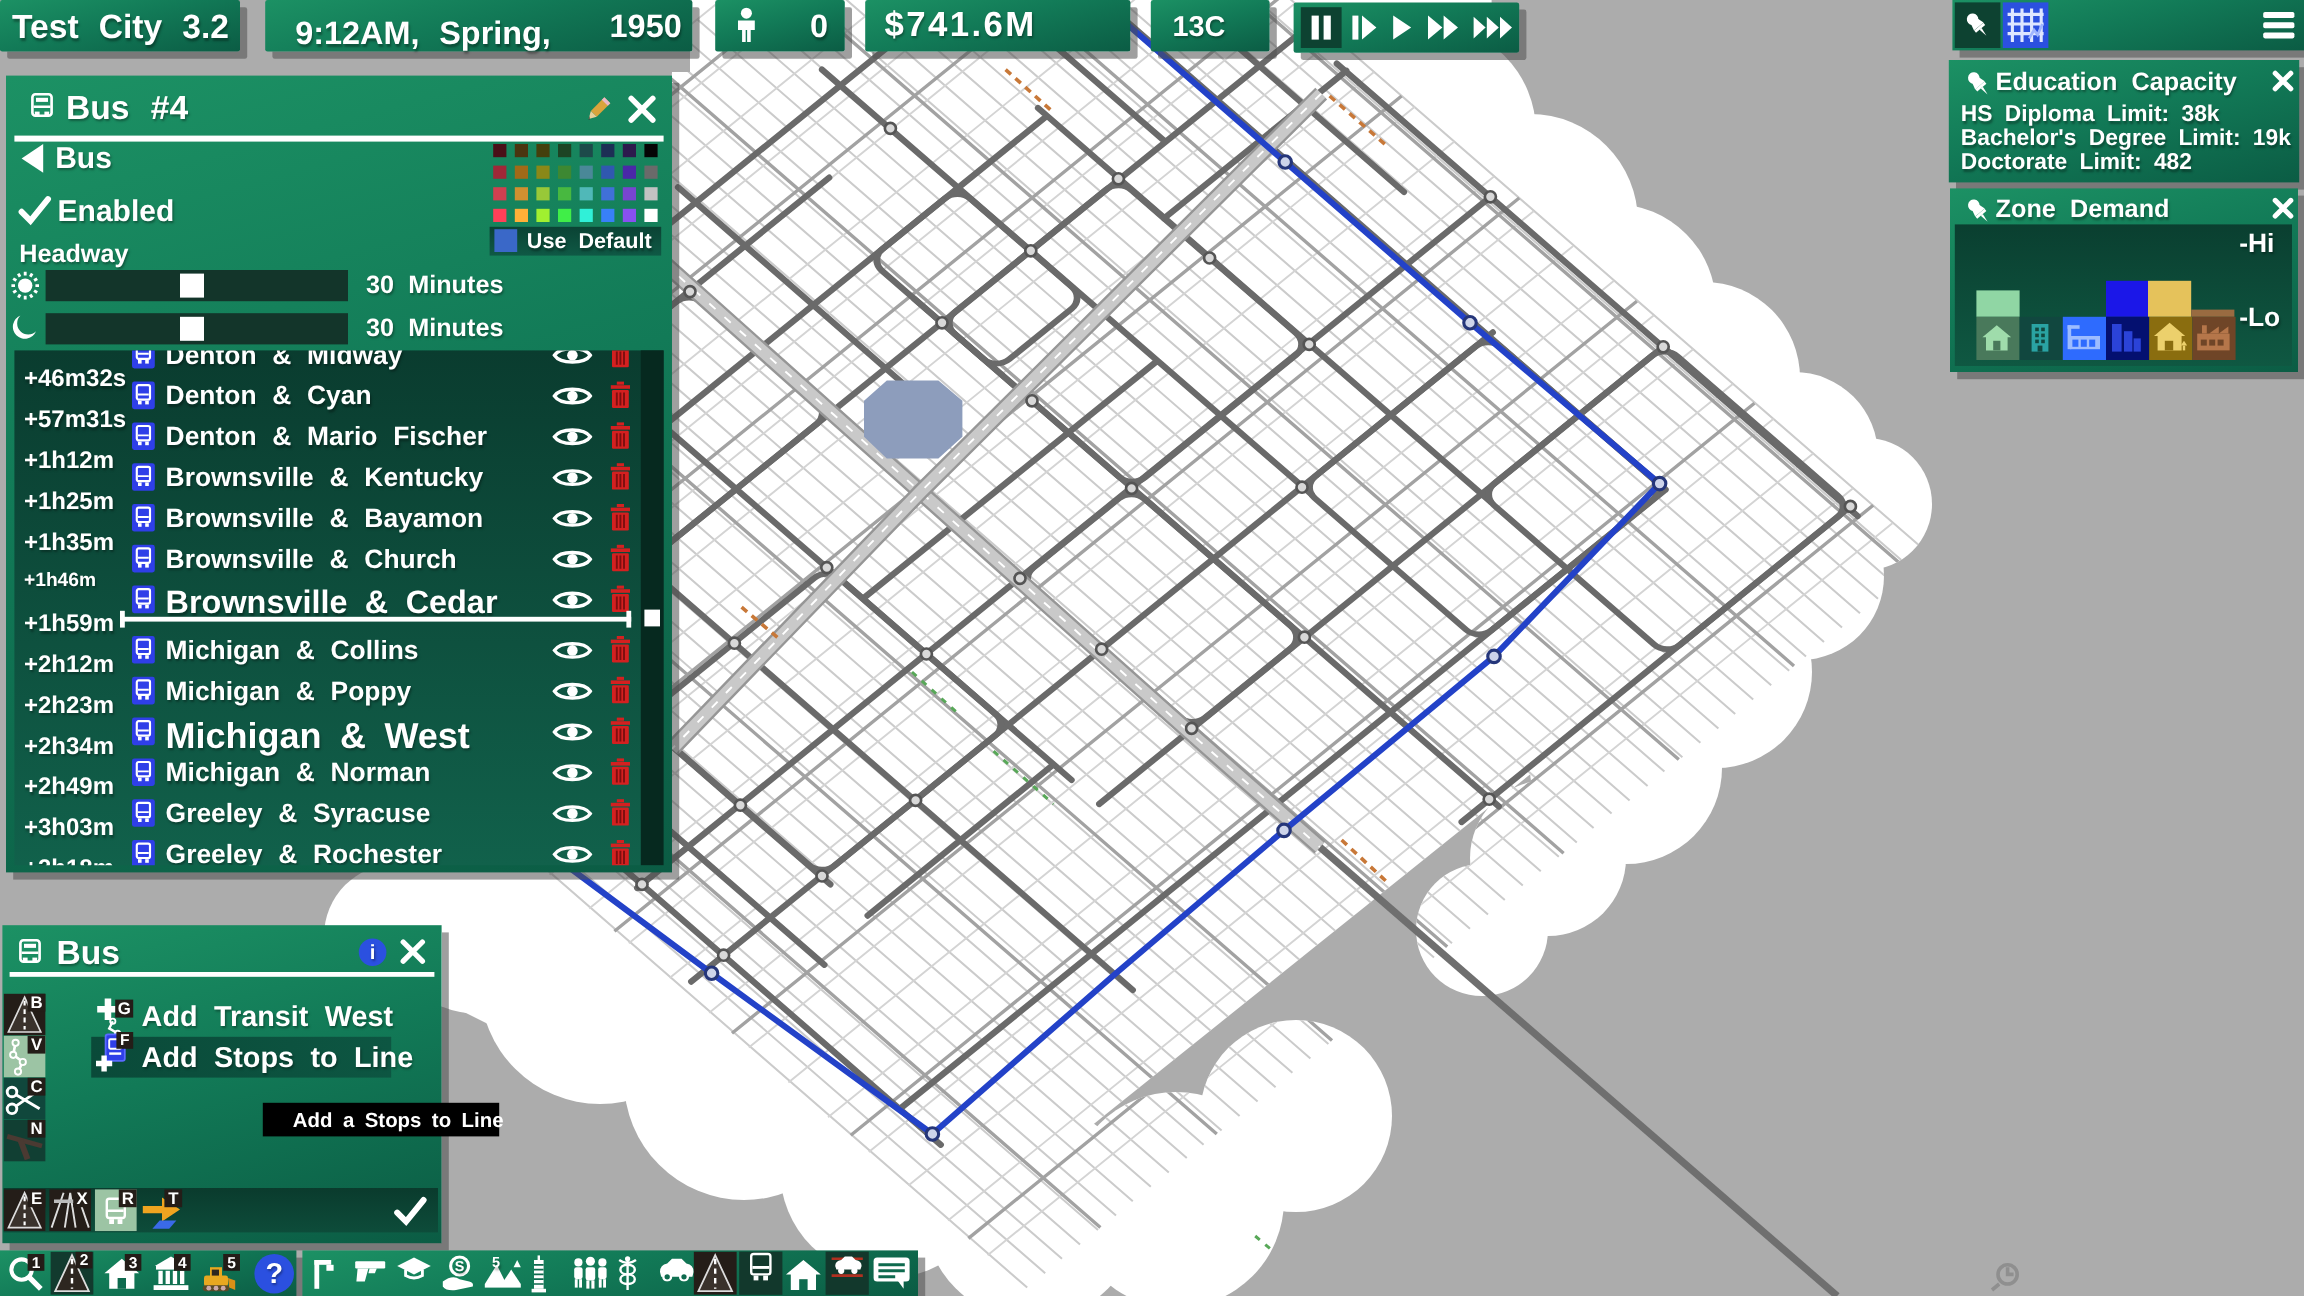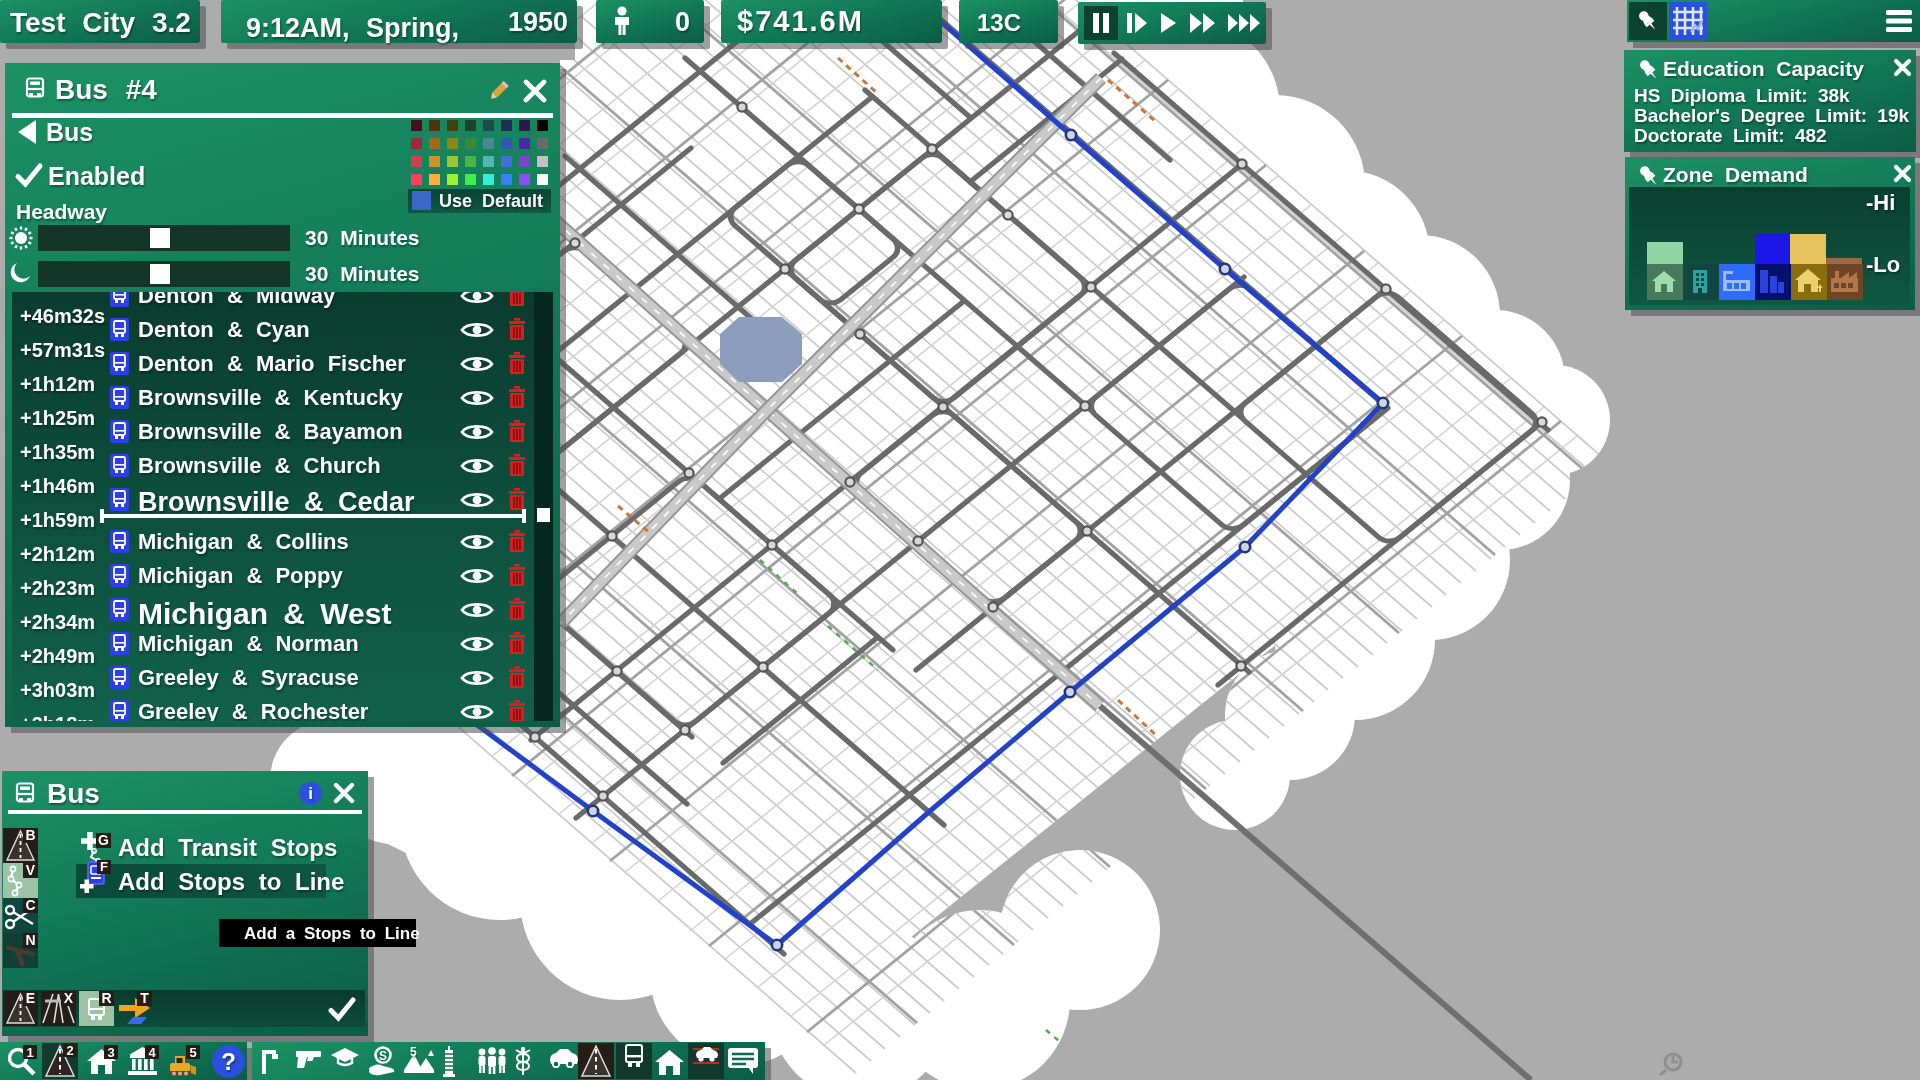--- a/index.html
+++ b/index.html
@@ -747,21 +747,21 @@
           <g stroke="#7d0f0f" stroke-width="1.6">
             <path d="M6,10 V21 M9,10 V21 M12,10 V21"></path>
           </g>
         </svg></span>
     </div>
     <div class="tx" style="left:8px;top:13px;font-size:20px">+46m32s</div>
     <div class="tx" style="left:8px;top:47px;font-size:20px">+57m31s</div>
     <div class="tx" style="left:8px;top:81px;font-size:20px">+1h12m</div>
     <div class="tx" style="left:8px;top:115px;font-size:20px">+1h25m</div>
     <div class="tx" style="left:8px;top:149px;font-size:20px">+1h35m</div>
-    <div class="tx" style="left:8px;top:183px;font-size:20px">+1h46m</div>
+    <div class="tx" style="left:8px;top:183px;font-size:16px">+1h46m</div>
     <div class="tx" style="left:8px;top:217px;font-size:20px">+1h59m</div>
     <div class="tx" style="left:8px;top:251px;font-size:20px">+2h12m</div>
     <div class="tx" style="left:8px;top:285px;font-size:20px">+2h23m</div>
     <div class="tx" style="left:8px;top:319px;font-size:20px">+2h34m</div>
     <div class="tx" style="left:8px;top:353px;font-size:20px">+2h49m</div>
     <div class="tx" style="left:8px;top:387px;font-size:20px">+3h03m</div>
     <div class="tx" style="left:8px;top:421px;font-size:20px">+3h18m</div>
     <div style="position:absolute;left:88px;top:222px;width:426px;height:4px;background:#fff"></div>
     <div style="position:absolute;left:88px;top:217px;width:4px;height:14px;background:#fff"></div>
     <div style="position:absolute;left:510px;top:217px;width:4px;height:14px;background:#fff"></div>
@@ -830,21 +830,21 @@
         <path d="M8,0 h7 v8 h8 v7 h-8 v8 h-7 v-8 H0 v-7 h8 z" transform="translate(1,1) scale(0.78)"></path>
       </g>
       <g stroke="#fff" stroke-width="2" fill="none">
         <path d="M14,20 L11,26 L18,30"></path>
       </g>
       <circle cx="14" cy="20" r="2.2" fill="none" stroke="#fff" stroke-width="1.5"></circle>
       <circle cx="18" cy="30" r="2.2" fill="none" stroke="#fff" stroke-width="1.5"></circle>
       <rect x="16" y="2" width="15" height="15" fill="#241d18"></rect>
       <text x="23.5" y="14" font-size="14" font-weight="bold" fill="#fff" text-anchor="middle">G</text>
     </svg></div>
-<div class="tx" style="left:118px;top:834px;font-size:24px;word-spacing:7px">Add Transit Stops</div>
+<div class="tx" style="left:118px;top:834px;font-size:24px;word-spacing:7px">Add Transit West</div>
 <div style="position:absolute;left:76px;top:864px;width:250px;height:34px;background:linear-gradient(90deg,#0a4a39,#0d5642)"></div>
 <div style="position:absolute;left:80px;top:858px"><svg width="32" height="40" viewBox="0 0 32 40" style="">
       <rect x="8" y="4" width="16" height="22" rx="2" fill="#2f3fe8" stroke="#5a6aff" stroke-width="1.5"></rect>
       <g fill="#fff">
         <rect x="11" y="8" width="10" height="8" rx="1" fill="none" stroke="#fff" stroke-width="1.6"></rect>
         <rect x="11" y="19" width="10" height="2"></rect>
       </g>
       <path d="M6,18 h6 v6 h6 v6 h-6 v6 h-6 v-6 H0 v-6 h6 z" fill="#fff" transform="translate(0,8) scale(0.75)"></path>
       <rect x="17" y="2" width="14" height="14" fill="#241d18"></rect>
       <text x="24" y="13" font-size="13" font-weight="bold" fill="#fff" text-anchor="middle">F</text>

